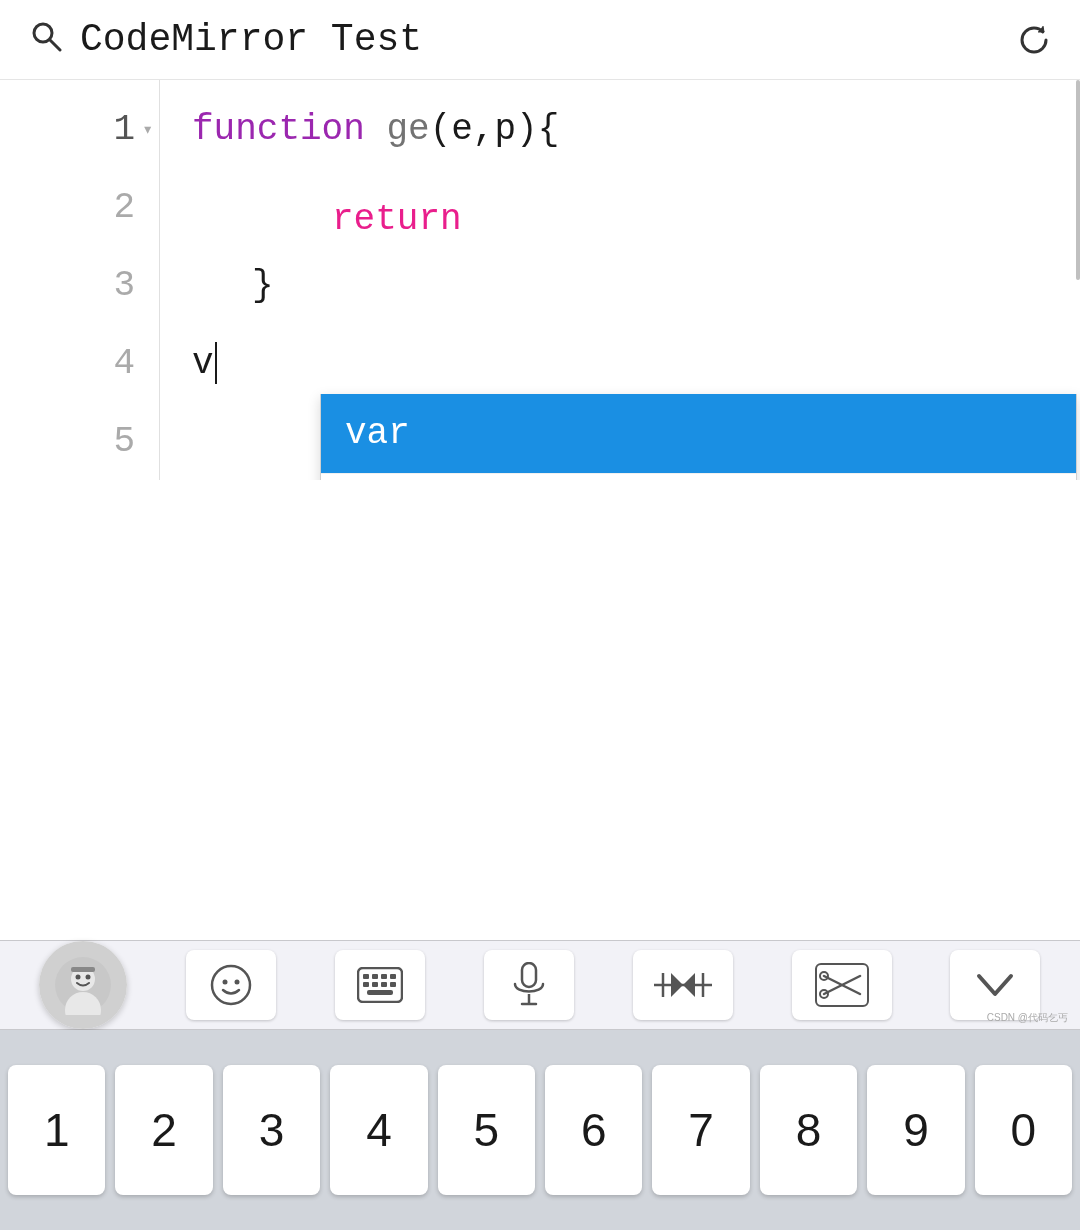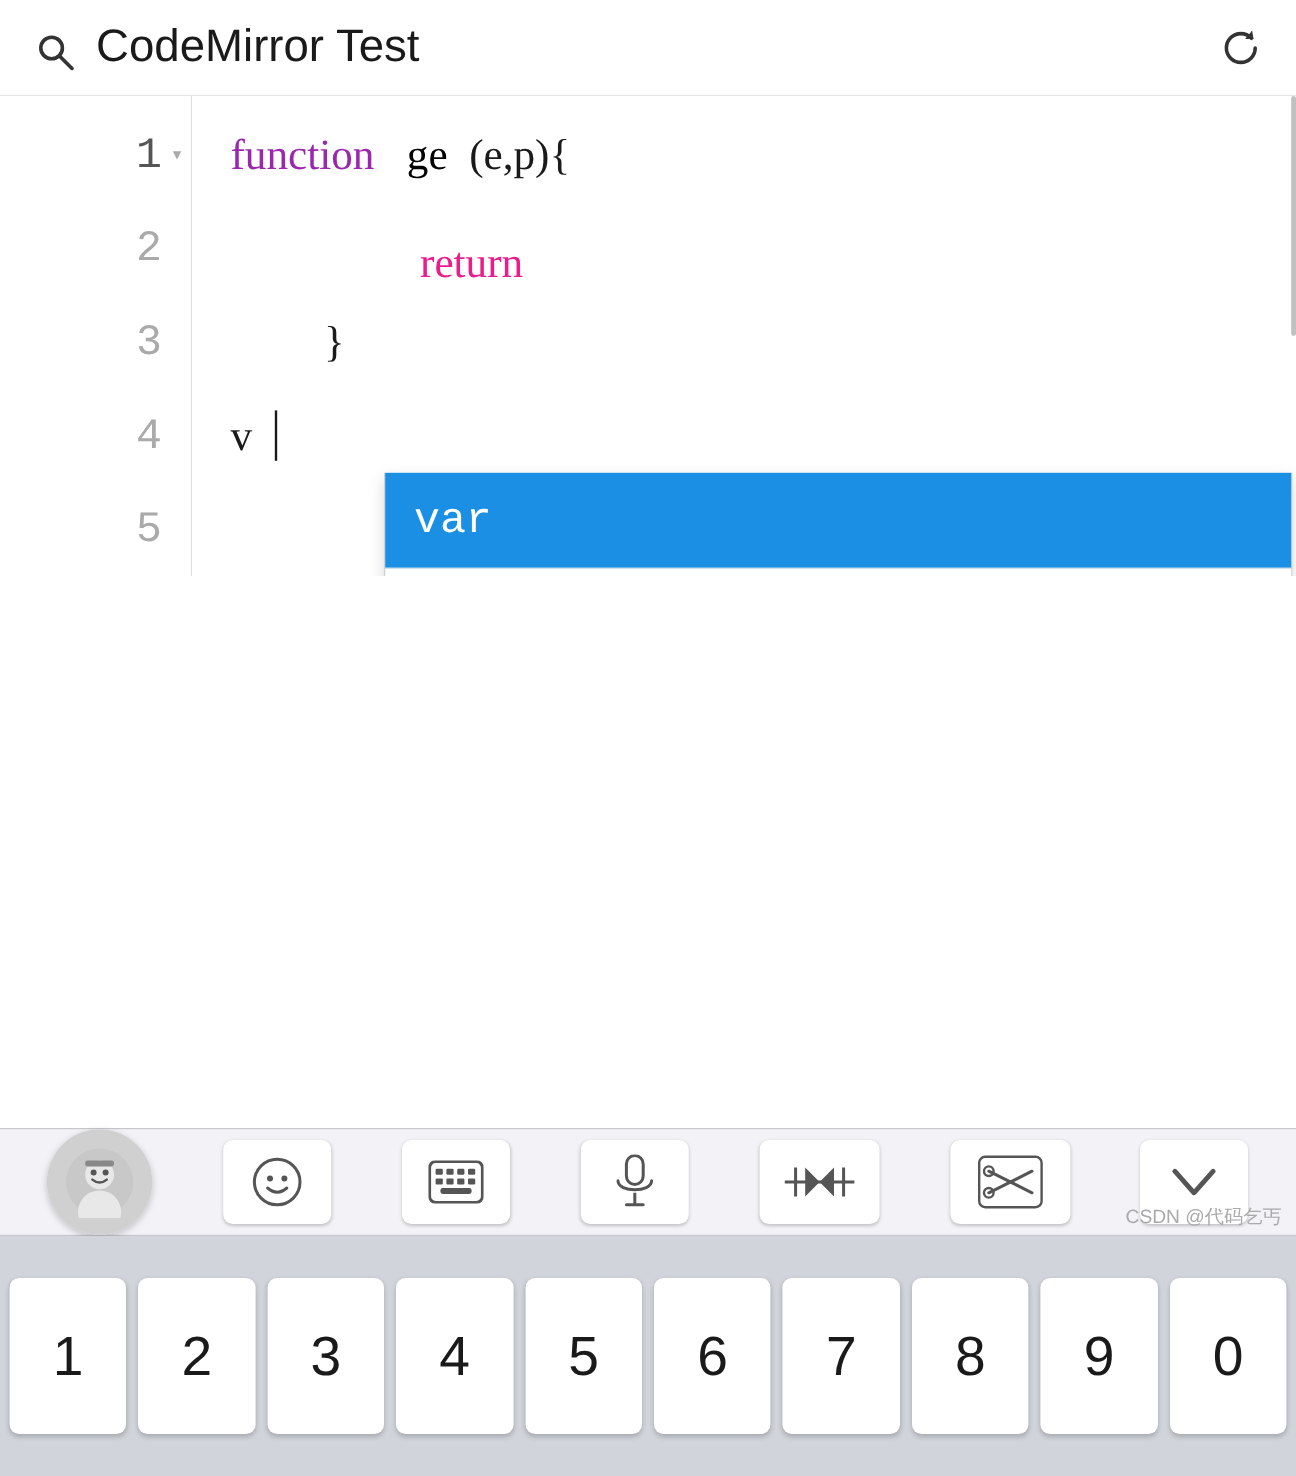--- a/index.html
+++ b/index.html
@@ -17,22 +17,23 @@
       display: flex;
       align-items: center;
       justify-content: space-between;
       padding: 18px 28px;
       background: #ffffff;
       border-bottom: 1px solid #e5e5e5;
       height: 80px;
     }
     .header-left {
       display: flex;
-      align-items: flex-end;
+      align-items: flex-start;
       gap: 16px;
+      font-family: Liberation Mono, monospace;
     }
     .header-title {
       font-size: 38px;
       font-weight: 500;
       color: #1a1a1a;
     }
     .header-search-icon {
       width: 36px;
       height: 36px;
       display: flex;
@@ -88,27 +89,26 @@
       flex: 1;
       padding-top: 10px;
       overflow: hidden;
       position: relative;
     }
     .code-line {
       height: 78px;
       display: flex;
       align-items: center;
       padding-left: 32px;
-      font-family: Liberation Serif, serif;
+      font-family: Liberation Mono, monospace;
       font-size: 36px;
       white-space: nowrap;
-      gap: 18px;
     }
     .kw-purple { color: #9b27af; }
-    .kw-blue { color: #000000; }
+    .kw-blue { color: #737373; }
     .kw-pink { color: #e91e8c; margin-top: 24px; }
     .text-black { color: #1a1a1a; text-align: right; }
 
     .cursor {
       display: inline-block;
       width: 2px;
       height: 42px;
       background: #1a1a1a;
       vertical-align: middle;
       margin-left: 1px;
@@ -219,21 +219,21 @@
       color: #1a1a1a;
       box-shadow: 0 2px 4px rgba(0,0,0,0.2);
       cursor: pointer;
     }
 
     
     .watermark {
       position: absolute;
       bottom: 205px;
       right: 12px;
-      font-size: 16px;
+      font-size: 10px;
       color: #aaaaaa;
     }
 
     
     .scroll-indicator {
       position: absolute;
       right: 0;
       top: 80px;
       width: 4px;
       height: 200px;

